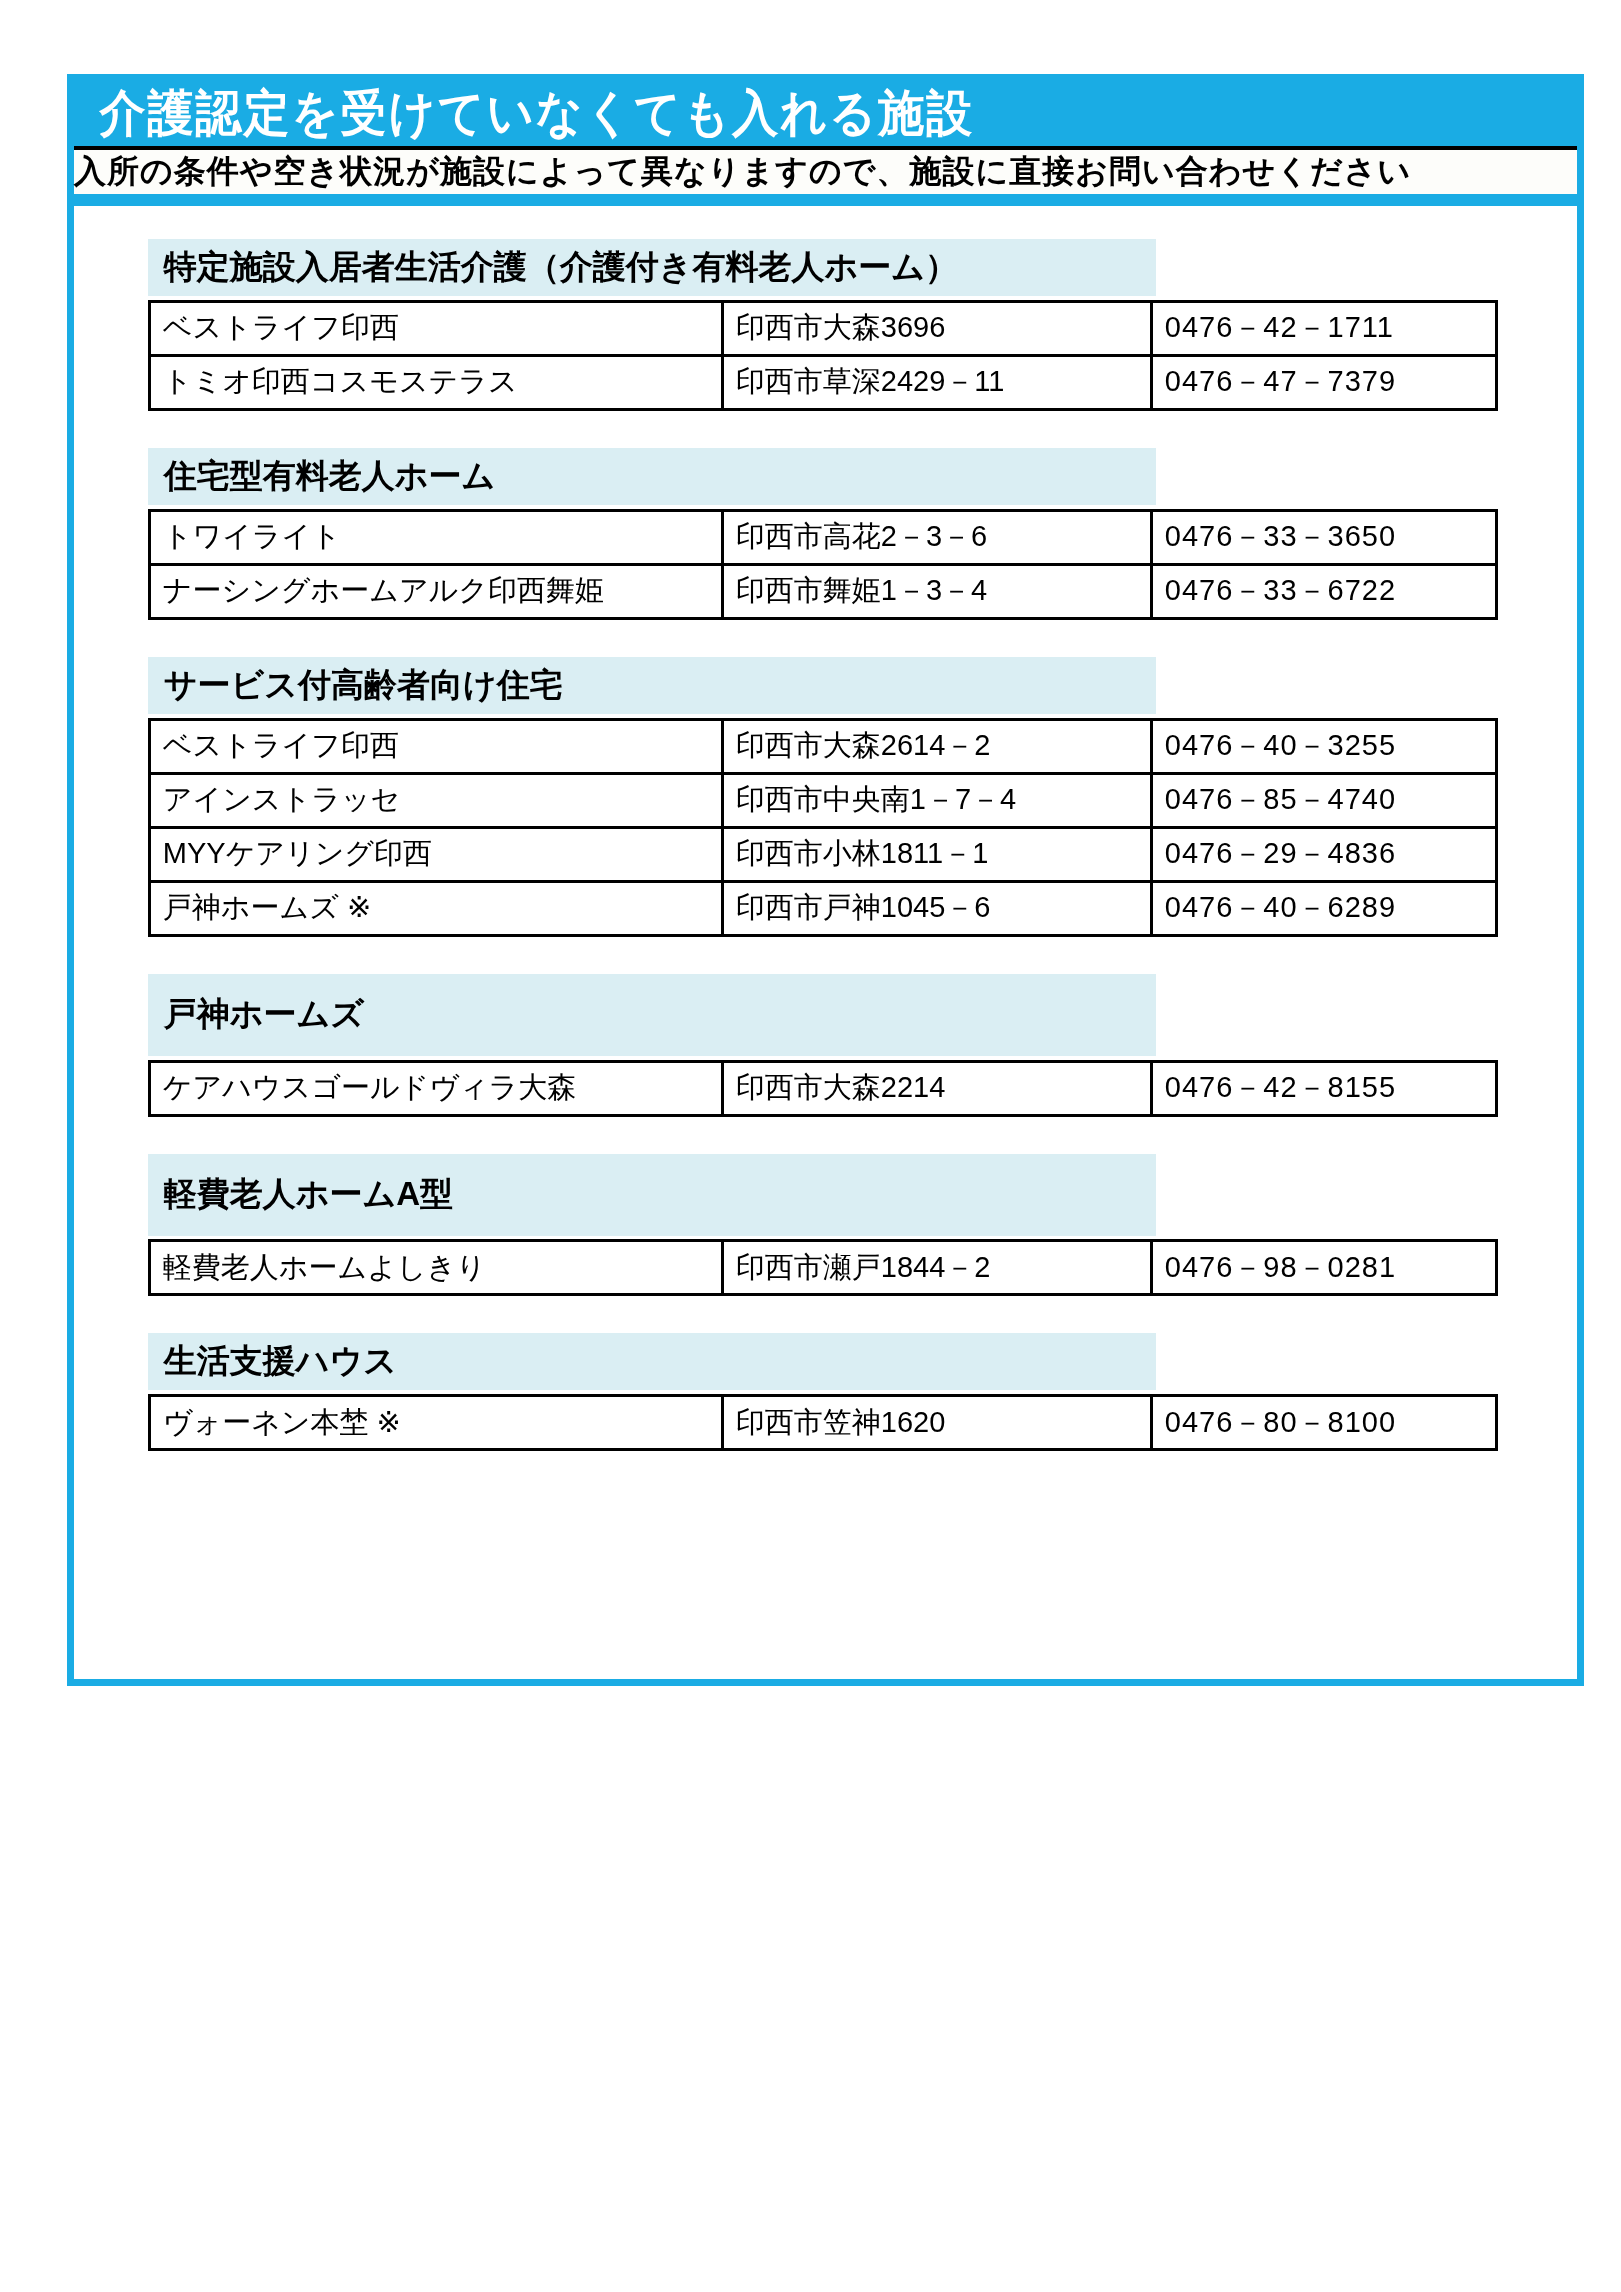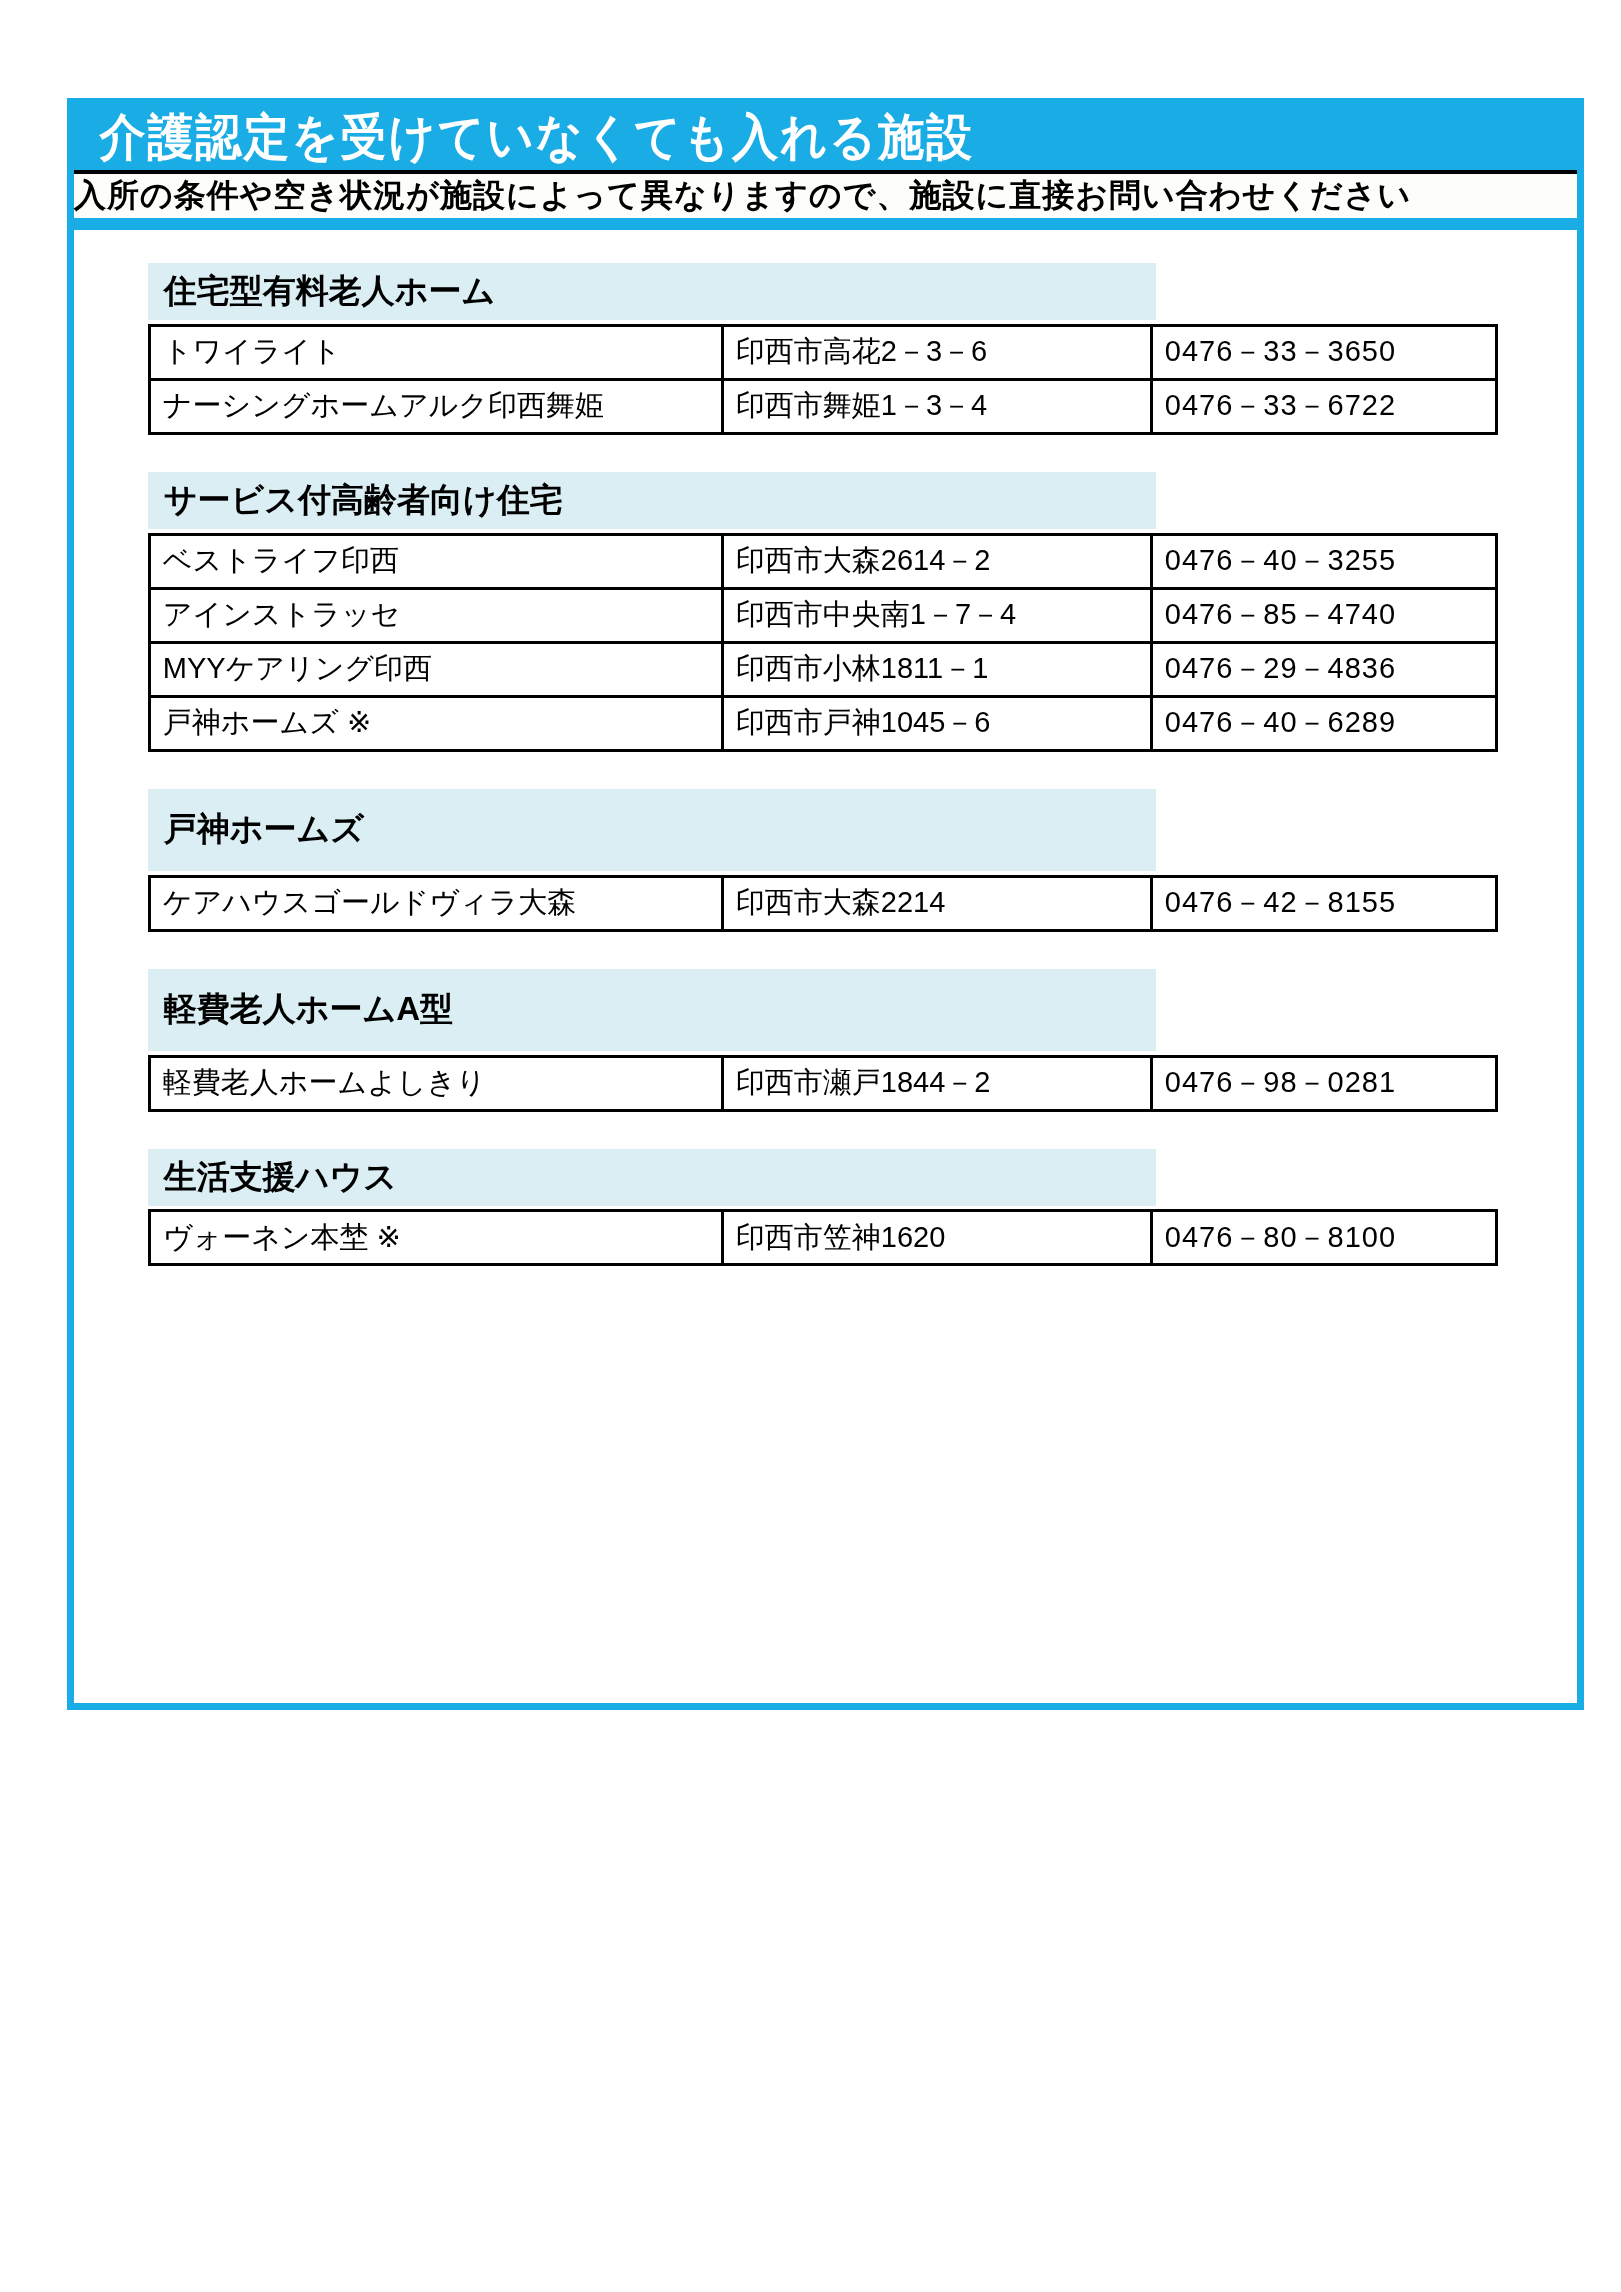--- a/index.html
+++ b/index.html
@@ -7,21 +7,21 @@
     --band:#daeef3;
     --ink:#000000;
     --paper:#ffffff;
   }
   *{box-sizing:border-box;}
   html,body{margin:0;padding:0;background:#fff;}
   body{font-family:"Liberation Sans","DejaVu Sans",sans-serif;color:var(--ink);}
   .page{position:relative;width:1621px;height:2293px;background:var(--paper);overflow:hidden;}
   .frame{
     position:absolute;left:67px;top:74px;width:1517px;height:1612px;
-    border:7.8px solid var(--cyan);background:var(--paper);margin-top:24px;
+    border:7.8px solid var(--cyan);background:var(--paper);
   }
   .title-band{
     height:69px;background:var(--cyan);
     display:flex;align-items:center;padding-left:25.5px;
     border-bottom:4.9px solid var(--ink);
   }
   .title-text{
     color:#ffffff;font-size:46px;font-weight:bold;letter-spacing:2px;
     transform:scaleY(1.08);transform-origin:left center;white-space:nowrap;
   }
@@ -59,20 +59,37 @@
     <div class="title-band">
       <span class="title-text">介護認定を受けていなくても入れる施設</span>
     </div>
 
     <div class="subtitle-bar">
       <span class="subtitle-text">入所の条件や空き状況が施設によって異なりますので、施設に直接お問い合わせください</span>
     </div>
 
     <div class="content">
       <div id="sections">
+          <div class="section">
+            <div class="band">特定施設入居者生活介護（介護付き有料老人ホーム）</div>
+            <table class="fac">
+              <tbody>
+                <tr>
+                  <td class="c-name">ベストライフ印西</td>
+                  <td class="c-addr">印西市大森3696</td>
+                  <td class="c-phone">0476－42－1711</td>
+                </tr>
+                <tr>
+                  <td class="c-name">トミオ印西コスモステラス</td>
+                  <td class="c-addr">印西市草深2429－11</td>
+                  <td class="c-phone">0476－47－7379</td>
+                </tr>
+              </tbody>
+            </table>
+          </div>
           <div class="section">
             <div class="band">住宅型有料老人ホーム</div>
             <table class="fac">
               <tbody>
                 <tr>
                   <td class="c-name">トワイライト</td>
                   <td class="c-addr">印西市高花2－3－6</td>
                   <td class="c-phone">0476－33－3650</td>
                 </tr>
                 <tr>

